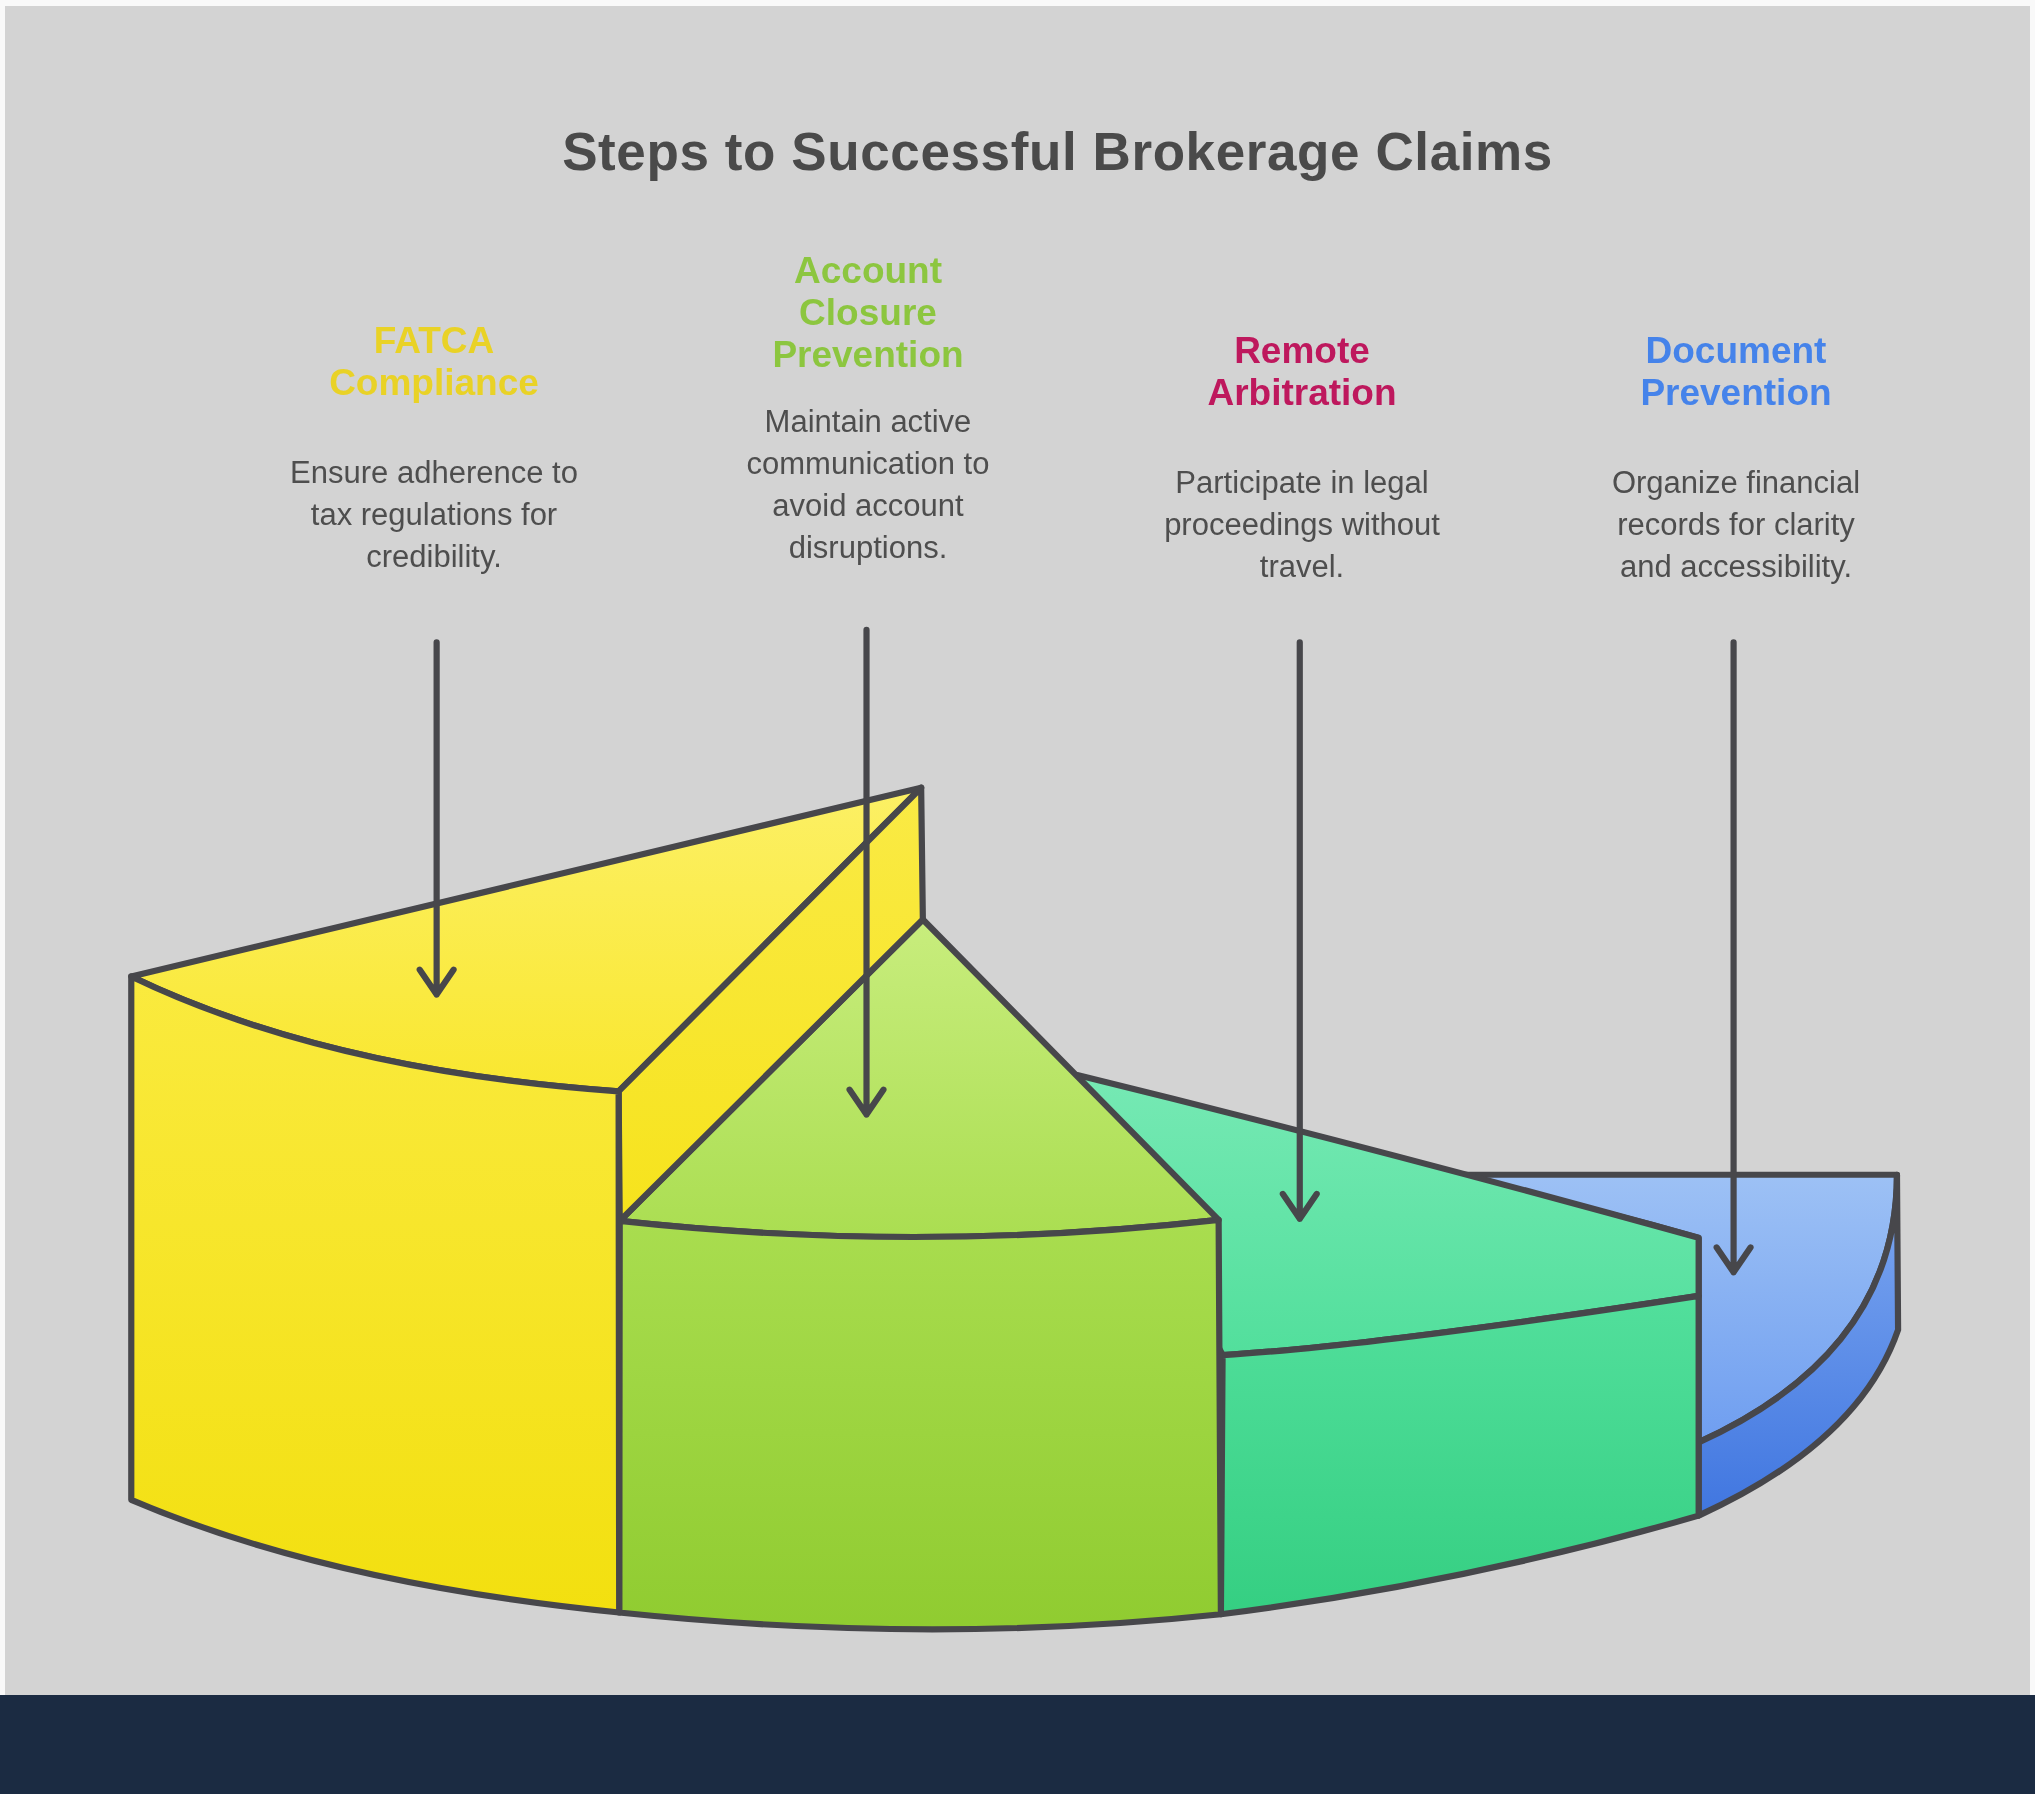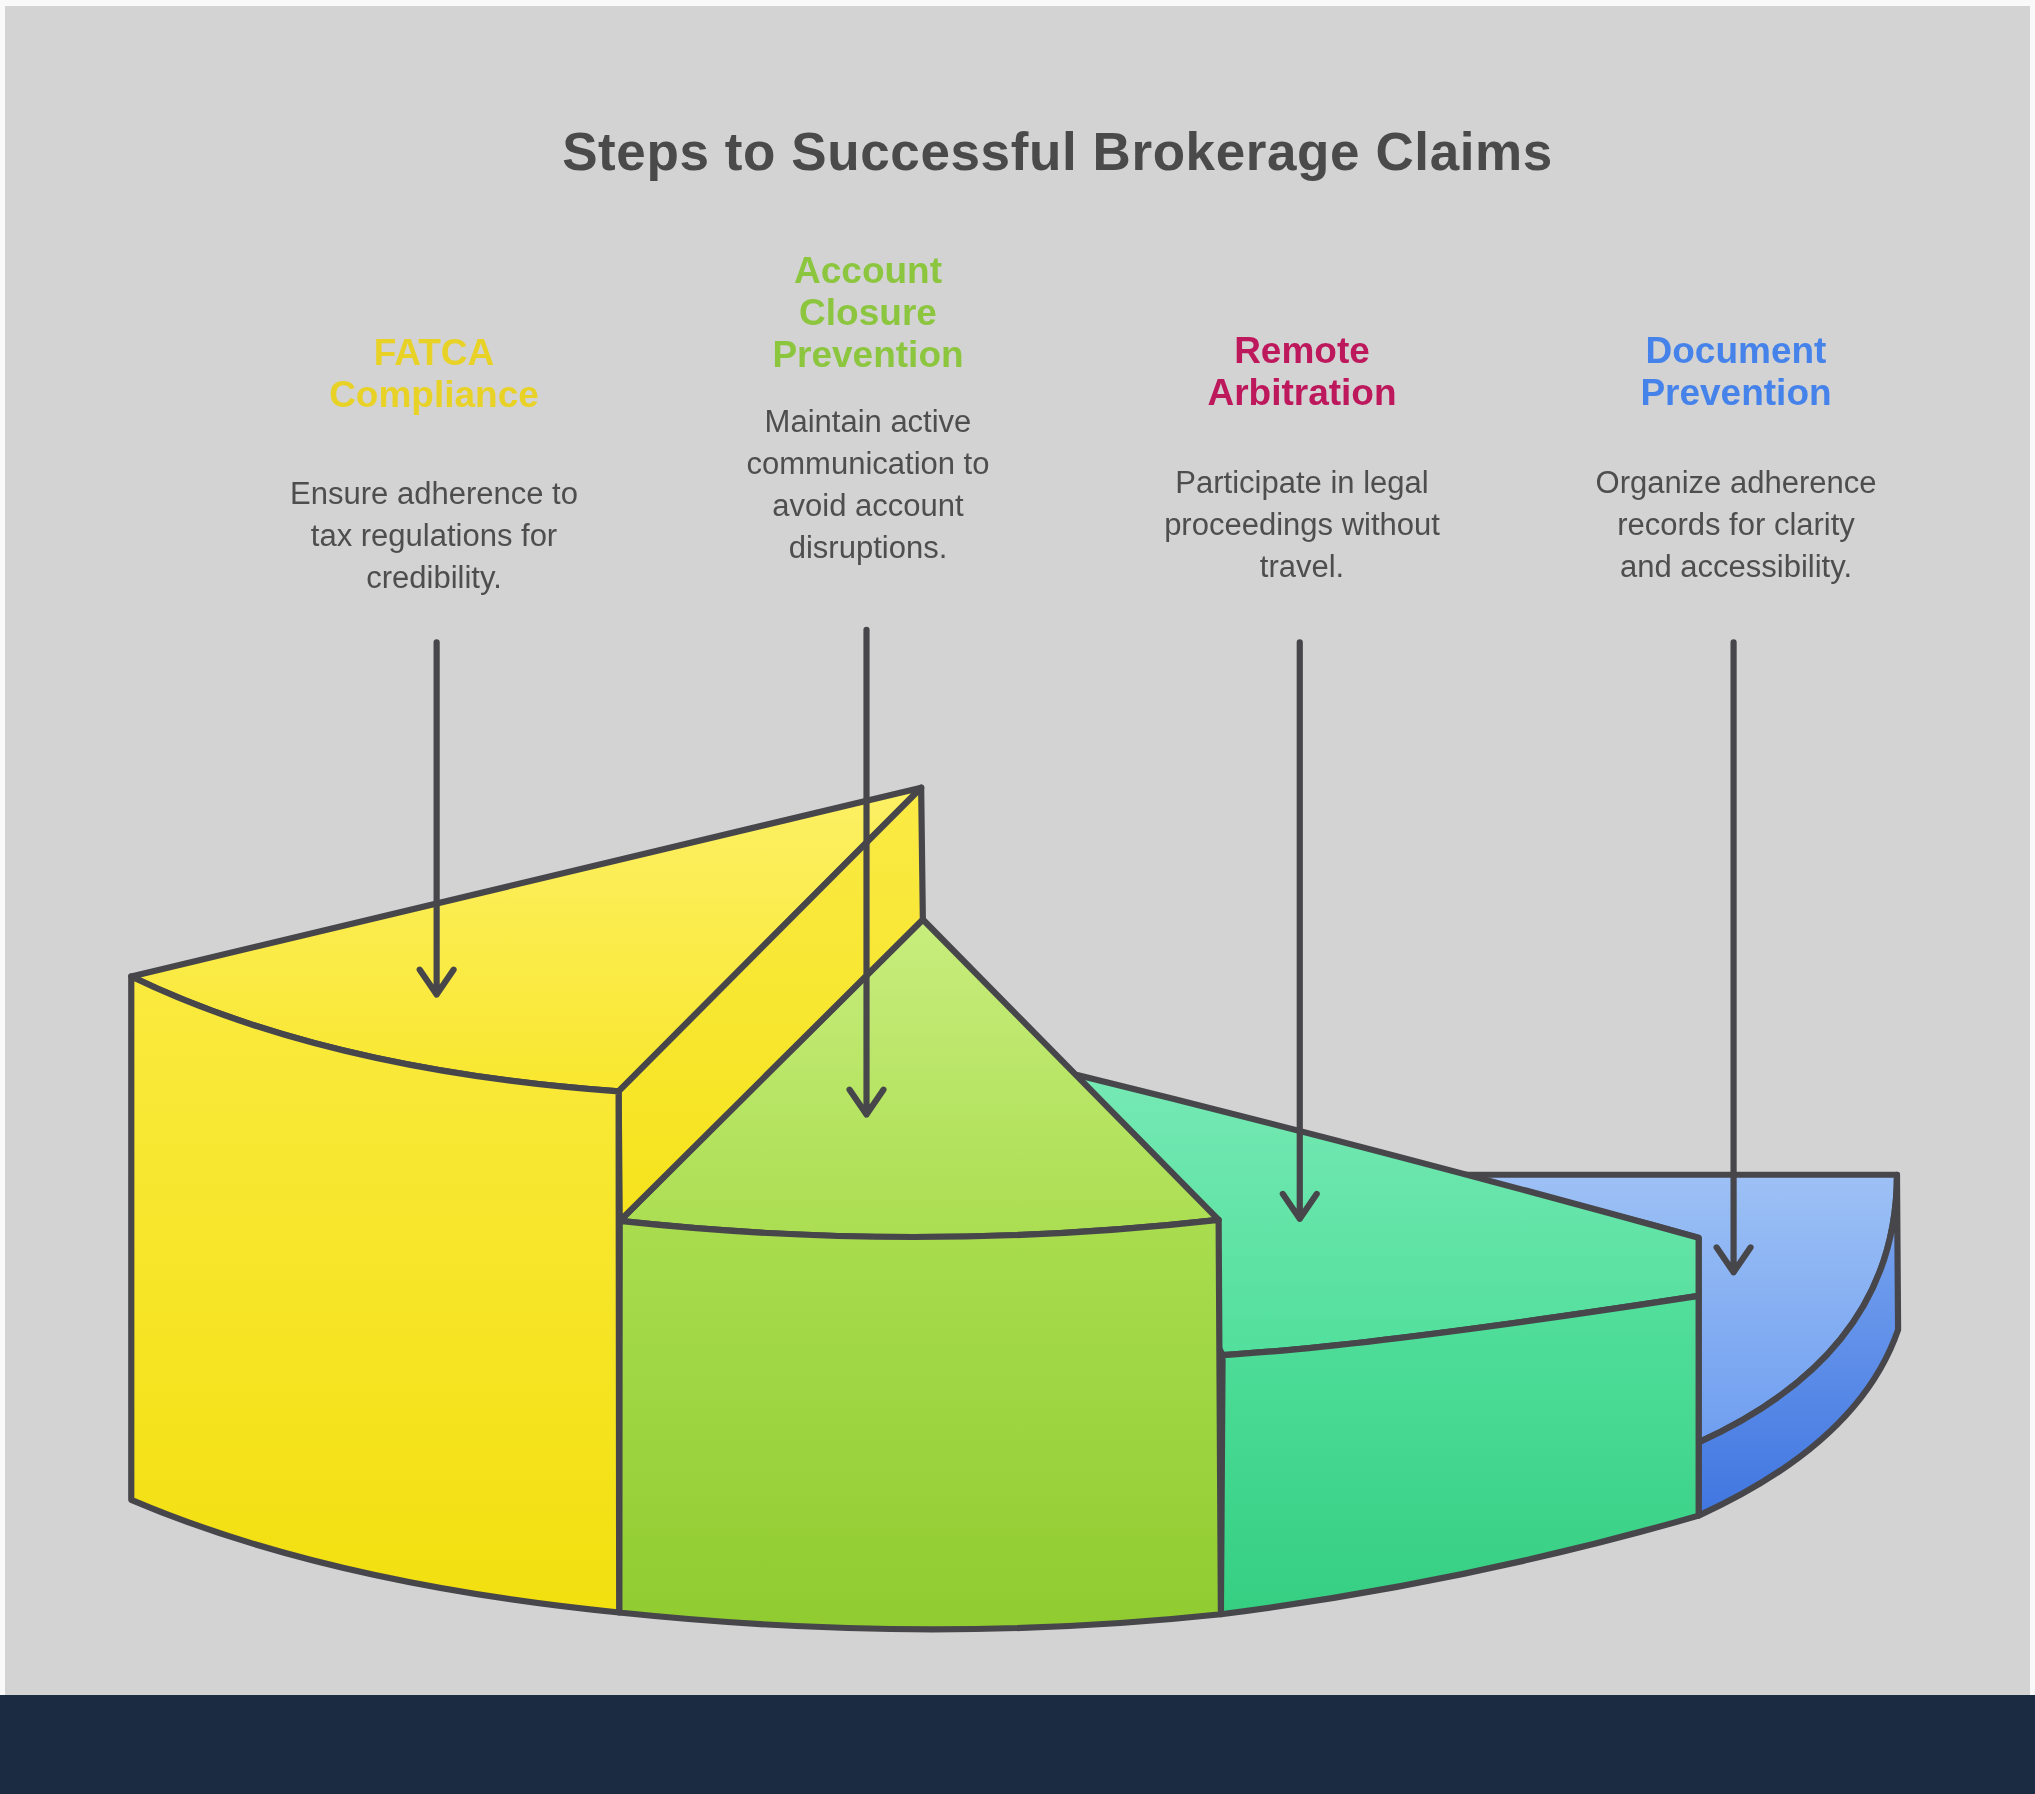--- a/index.html
+++ b/index.html
@@ -32,21 +32,21 @@
     text-align:center;
   }
   .col .hdr{
     font-size:37px;font-weight:bold;line-height:42px;
     white-space:pre-line;
   }
   .col .desc{
     font-size:31px;line-height:42px;color:#4e4e4e;
     white-space:pre-line;
   }
-  .c1{left:231px;top:332px;gap:9px;}
+  .c1{left:231px;top:320px;}
   .c2{left:665px;top:250px;}
   .c3{left:1099px;top:330px;}
   .c4{left:1533px;top:330px;}
   .c1 .desc,.c3 .desc,.c4 .desc{margin-top:48px;}
   .c2 .desc{margin-top:25px;}
 </style>
 </head>
 <body>
 
 <div class="panel"></div>
@@ -130,17 +130,17 @@
   <div class="hdr" style="color: #be185d;">Remote
 Arbitration</div>
   <div class="desc">Participate in legal
 proceedings without
 travel.</div>
 </div>
 
 <div class="col c4">
   <div class="hdr" style="color: rgb(69, 131, 234);">Document
 Prevention</div>
-  <div class="desc">Organize adherence
+  <div class="desc">Organize financial
 records for clarity
 and accessibility.</div>
 </div>
 
 
 </body></html>

